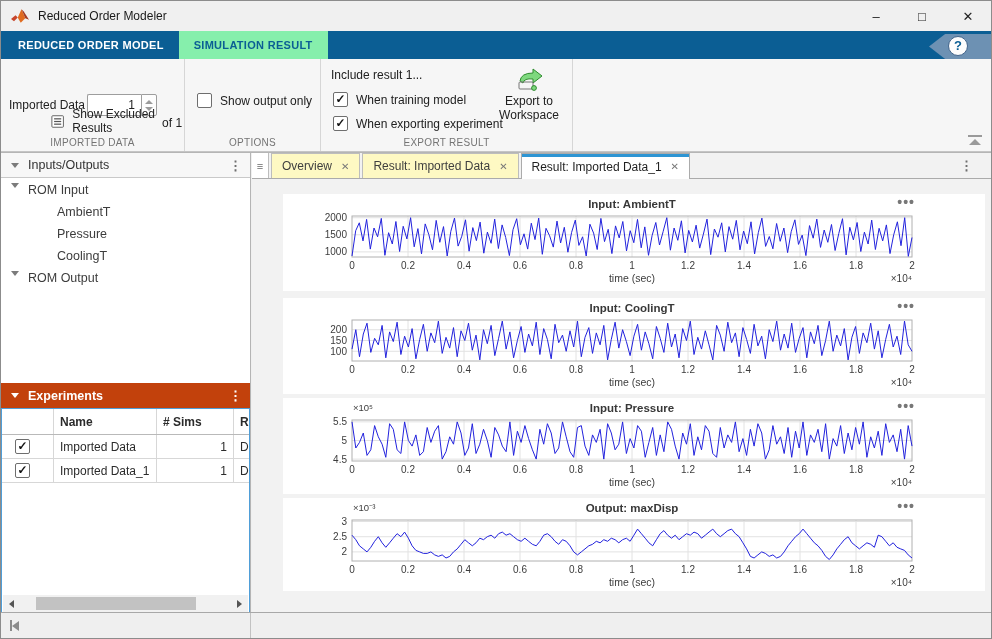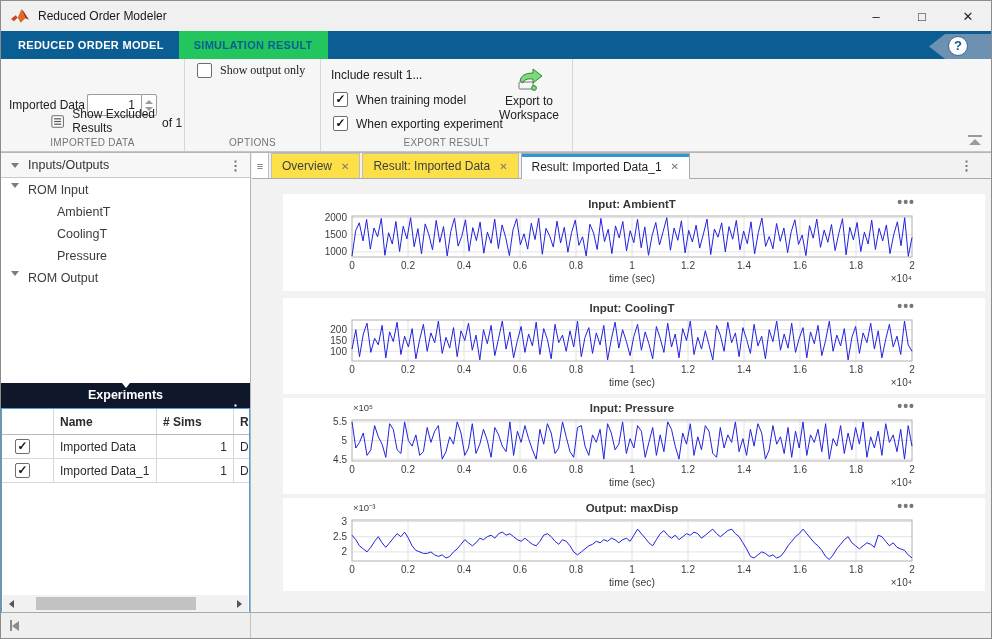--- a/index.html
+++ b/index.html
@@ -13,21 +13,21 @@
   .titlebar .logo { width:18px; height:16px; margin-left:10px; }
   .titlebar .title { margin-left:9px; font-size:12px; color:#1a1a1a; }
   .win-controls { position:absolute; right:0; top:0; height:30px; display:flex; }
   .win-btn { width:46px; height:30px; display:flex; align-items:center; justify-content:center;
              font-size:13px; color:#222; cursor:default; }
 
   
   .ribbon { position:absolute; top:30px; left:0; right:0; height:28px; background:#0b5e94; display:flex; }
   .ribbon-tab { padding:0 15px; line-height:28px; font-size:11px; font-weight:bold;
                 letter-spacing:.3px; color:#ffffff; }
-  .ribbon-tab.active { background:#22c55e; color:#0b5e94; }
+  .ribbon-tab.active { background:#86efac; color:#0b5e94; }
   .ribbon-tab:first-child { margin-left:2px; }
   .help-badge { position:absolute; right:0; top:3px; width:62px; height:25px; background:#6d91b3;
                 clip-path:polygon(0 50%, 26% 0, 100% 0, 100% 100%, 26% 100%); }
   .help-circle { position:absolute; left:19px; top:2px; width:20px; height:20px; border-radius:50%;
                  background:#fdfdfd; border:1px solid #42648a; color:#0b5e94; font-weight:bold;
                  font-size:13px; text-align:center; line-height:18px; }
 
   
   .toolstrip { position:absolute; top:58px; left:0; right:0; height:93px; background:#f6f6f6;
                border-bottom:1px solid #c5c5c5; }
@@ -61,22 +61,22 @@
                 border-right:1px solid #b5b5b5; }
   .io-header { position:absolute; top:0; left:0; right:0; height:25px; background:#f7f7f7;
                border-bottom:1px solid #c9c9c9; display:flex; align-items:center; font-size:12.5px; color:#333; }
   .tree-arrow { width:0; height:0; border-left:4px solid transparent; border-right:4px solid transparent;
                 border-top:5px solid #7b7b7b; margin:0 9px 0 10px; flex:none; }
   .overflow { margin-left:auto; margin-right:8px; color:#6e6e6e; font-size:13px; font-weight:bold; }
   .io-tree { position:absolute; top:25px; left:0; right:0; height:205px; background:#fff; overflow:hidden; }
   .tree-row { height:22px; display:flex; align-items:flex-start; font-size:12.5px; color:#3c3c3c; }
   .io-tree .pad { height:5px; }
   .tree-row.lvl1 { padding-left:56px; }
-  .exp-header { position:absolute; top:230px; left:0; right:0; height:25px; background:#0f172a;
-                display:flex; align-items:center; font-size:12.5px; color:#fff; font-weight:bold;flex-direction:column; }
+  .exp-header { position:absolute; top:230px; left:0; right:0; height:25px; background:#c2410c;
+                display:flex; align-items:center; font-size:12.5px; color:#fff; font-weight:bold; }
   .exp-header .tree-arrow { border-top-color:#fff; }
   .exp-header .overflow { color:#fff; }
   .exp-table { position:absolute; top:255px; left:0; right:0; bottom:0; background:#fff;
                border:1px solid #4f9ed8; font-size:12px; color:#2b2b2b; }
   .t-row { display:flex; height:24px; border-bottom:1px solid #d7d7d7; align-items:stretch; }
   .t-row.head { height:26px; font-weight:bold; border-bottom:1px solid #b9b9b9; }
   .t-c { border-right:1px solid #d7d7d7; display:flex; align-items:center; padding:0 6px; overflow:hidden; white-space:nowrap; }
   .c0 { width:52px; justify-content:flex-start; padding-left:13px; }
   .c1 { width:103px; } .c2 { width:77px; } .c3 { flex:1; border-right:none; }
   .c2.num { justify-content:flex-end; }
@@ -90,21 +90,21 @@
   .hs-track { flex:1; position:relative; height:100%; }
   .hs-thumb { position:absolute; left:16px; top:2px; width:160px; height:13px; background:#c2c2c2; }
 
   
   .doc-area { position:absolute; left:251px; top:0; right:0; bottom:0; background:#f2f2f2; }
   .doc-tabbar { position:absolute; top:0; left:0; right:0; height:26px; background:#f2f2f2;
                 border-bottom:1px solid #ababab; display:flex; align-items:flex-end; }
   .docbar-menu { width:17px; height:25px; background:#fff; border-right:1px solid #bdbdbd;
                  display:flex; align-items:center; justify-content:center; color:#6a6a6a; font-size:11px; }
   .doc-tab { height:25px; margin-left:2px; padding:0 10px; display:flex; align-items:center; gap:9px;
-             font-size:12px; color:#3f3f3f; background:#fde047; border:1px solid #bdbdbd; border-bottom:none; }
+             font-size:12px; color:#3f3f3f; background:#fef9c3; border:1px solid #bdbdbd; border-bottom:none; }
   .doc-tab .close { color:#787878; font-size:10px; }
   .doc-tab.active { background:#fff; border-color:#ababab; box-shadow:inset 0 3px 0 #2e95d3;
                     position:relative; height:26px; margin-bottom:-1px; color:#1f1f1f; }
   .doc-overflow { margin-left:auto; margin-right:18px; align-self:center; color:#6e6e6e; font-size:13px; font-weight:bold; }
   .doc-canvas { position:absolute; top:26px; left:0; right:0; bottom:0; background:#f2f2f2; }
   .chart-panel { position:absolute; left:31px; width:702px; background:#fff; }
   .chart-ellipsis { position:absolute; top:2px; right:70px; color:#777; font-size:14px;
                     font-weight:bold; letter-spacing:1px; line-height:12px; }
 
   
@@ -168,21 +168,21 @@
           <line x1="3.5" y1="4.5" x2="11.5" y2="4.5" stroke="#555" stroke-width="1.4"></line>
           <line x1="3.5" y1="7.5" x2="11.5" y2="7.5" stroke="#555" stroke-width="1.4"></line>
           <line x1="3.5" y1="10.5" x2="11.5" y2="10.5" stroke="#555" stroke-width="1.4"></line>
         </svg>
         <span style="margin-left:8px;">Show Excluded Results</span>
       </div>
       <div class="ts-label">IMPORTED DATA</div>
     </div>
 
     <div class="ts-group g2">
-      <div class="ts-row" style="top:4px; left:12px;font-family:Liberation Serif, serif;">
+      <div class="ts-row" style="top:34px; left:12px;">
         <span class="cb"></span>
         <span style="margin-left:8px;">Show output only</span>
       </div>
       <div class="ts-label">OPTIONS</div>
     </div>
 
     <div class="ts-group g3">
       <div class="ts-row" style="top:9px; left:10px;">
         <span>Include result 1...</span>
       </div>
@@ -223,24 +223,24 @@
       <div class="io-tree">
         <div class="pad"></div>
         <div class="tree-row">
           <span class="tree-arrow"></span>
           <span>ROM Input</span>
         </div>
         <div class="tree-row lvl1">
           <span>AmbientT</span>
         </div>
         <div class="tree-row lvl1">
+          <span>Pressure</span>
+        </div>
+        <div class="tree-row lvl1">
           <span>CoolingT</span>
-        </div>
-        <div class="tree-row lvl1">
-          <span>Pressure</span>
         </div>
         <div class="tree-row">
           <span class="tree-arrow"></span>
           <span>ROM Output</span>
         </div>
       </div>
 
       <div class="exp-header">
         <span class="tree-arrow"></span>
         <span>Experiments</span>

